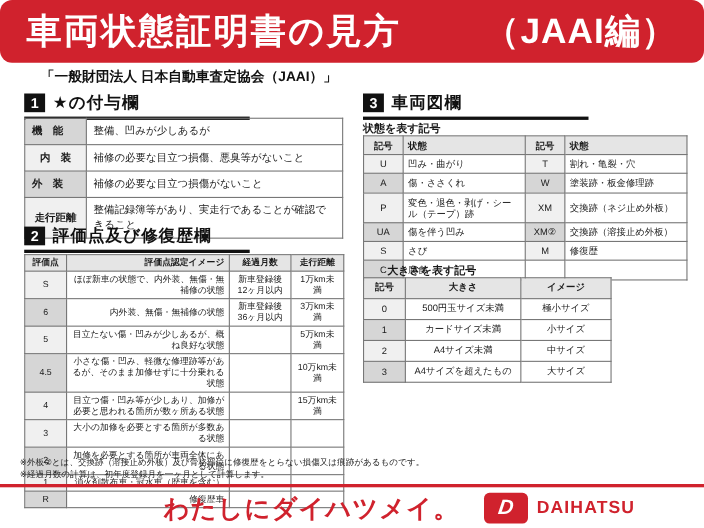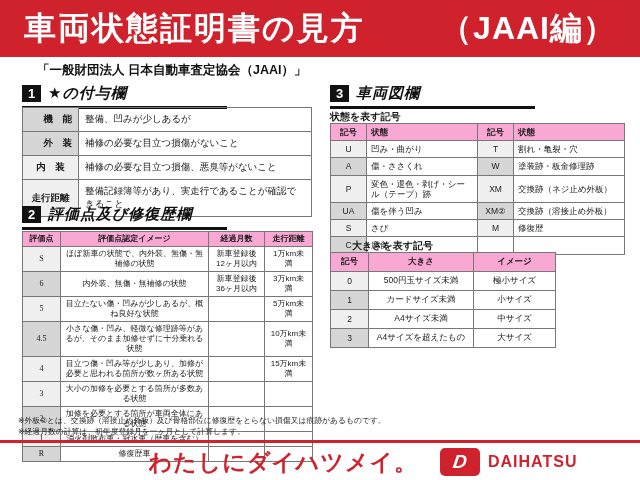--- a/index.html
+++ b/index.html
@@ -1,52 +1,52 @@
 <!DOCTYPE html>
 <html><head>
 <meta charset="utf-8">
 <style>
   html,body{margin:0;padding:0;background:#ffffff;}
   body{font-family:"Liberation Sans","DejaVu Sans",sans-serif;color:#1a1a1a;}
   .page{position:relative;width:640px;height:480px;background:#ffffff;overflow:hidden;}
 
   
   .banner{position:absolute;left:0;top:0;width:640px;height:57px;background:#d0222d;
-          display:flex;align-items:center;justify-content:space-between;box-sizing:border-box;padding:0 24px;}
+          display:flex;align-items:center;justify-content:space-between;box-sizing:border-box;padding:0 24px;border-radius:11px;}
   .banner .t1{color:#fff;font-size:32px;font-weight:bold;letter-spacing:2px;}
   .banner .t2{color:#fff;font-size:32px;font-weight:bold;letter-spacing:1px;}
 
   .subtitle{position:absolute;left:15px;top:62px;font-size:12.5px;font-weight:bold;color:#111;margin-left:22px;}
 
   
   .sec-head{position:absolute;display:flex;align-items:center;border-bottom:3px solid #111;
             padding-bottom:3px;width:205px;}
   .sec-badge{background:#111;color:#fff;font-weight:bold;font-size:13px;width:19px;height:17px;
              display:flex;align-items:center;justify-content:center;margin-right:7px;flex:0 0 auto;}
-  .sec-title{font-size:15px;font-weight:bold;color:#111;letter-spacing:1px;white-space:nowrap;font-style:italic;}
+  .sec-title{font-size:15px;font-weight:bold;color:#111;letter-spacing:1px;white-space:nowrap;}
 
   
   table{border-collapse:collapse;table-layout:fixed;}
   td,th{border:1px solid #777;box-sizing:border-box;vertical-align:middle;}
-  .hdr{background:#f9a8d4;text-align:center;font-weight:bold;}
-  .key-odd{background:#d6d6d6;text-align:right;}
+  .hdr{background:#e5e5e5;text-align:center;font-weight:bold;}
+  .key-odd{background:#d6d6d6;text-align:left;}
   .key-even{background:#f0f0f0;text-align:center;}
 
   
   .tbl1{position:absolute;left:22px;top:107px;width:290px;font-size:9.5px;}
   .tbl1 td{padding:5px 6px;}
   .tbl1 .c-label{width:56px;font-weight:bold;}
   .tbl1 .c-desc{text-align:left;}
 
   
   .tbl2{position:absolute;left:22px;top:231px;width:290px;font-size:8px;line-height:1.25;}
   .tbl2 td,.tbl2 th{padding:2px 4px;}
   .tbl2 th{font-size:8px;}
-  .tbl2 .c-score{width:38px;text-align:center;font-family:Liberation Serif, serif;}
-  .tbl2 .c-img{width:148px;text-align:center;margin-left:48px;}
+  .tbl2 .c-score{width:38px;text-align:center;}
+  .tbl2 .c-img{width:148px;text-align:right;margin-left:48px;}
   .tbl2 .c-mon{width:56px;text-align:center;}
   .tbl2 .c-mil{width:48px;text-align:center;}
 
   
   .state-label{position:absolute;left:330px;top:110px;font-size:10px;font-weight:bold;}
   .tbl3{position:absolute;left:330px;top:123px;width:295px;font-size:8.5px;line-height:1.2;}
   .tbl3 td,.tbl3 th{padding:3px 4px;}
   .tbl3 .c-sym{width:36px;text-align:center;}
   .tbl3 .c-state{width:111px;text-align:left;}
   .size-label{position:absolute;left:330px;top:239px;font-size:10px;font-weight:bold;padding-left:22px;}
@@ -86,26 +86,26 @@
     <span class="sec-title">★の付与欄</span>
   </div>
 
   <table class="tbl1">
     <tbody>
         <tr>
       <td class="c-label key-odd">機　能</td>
       <td class="c-desc">整備、凹みが少しあるが</td>
     </tr>
     <tr>
+      <td class="c-label key-even">内　装</td>
+      <td class="c-desc">補修の必要な目立つ損傷、悪臭等がないこと</td>
+    </tr>
+    <tr>
       <td class="c-label key-odd">外　装</td>
       <td class="c-desc">補修の必要な目立つ損傷がないこと</td>
-    </tr>
-    <tr>
-      <td class="c-label key-even">内　装</td>
-      <td class="c-desc">補修の必要な目立つ損傷、悪臭等がないこと</td>
     </tr>
     <tr>
       <td class="c-label key-even">走行距離</td>
       <td class="c-desc">整備記録簿等があり、実走行であることが確認できること</td>
     </tr>
   </tbody>
     </table>
 
   <div class="sec-head" style="left:22px;top:205px;">
     <span class="sec-badge">2</span>

